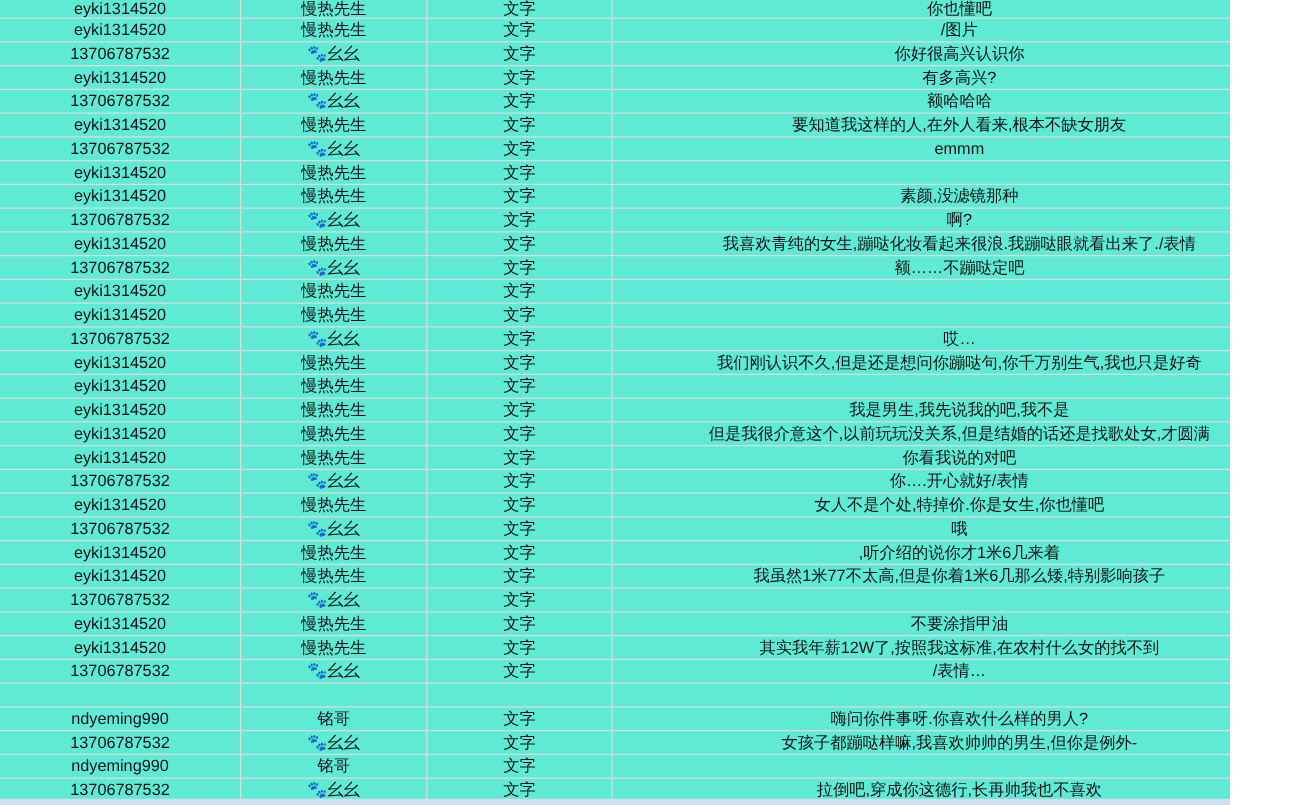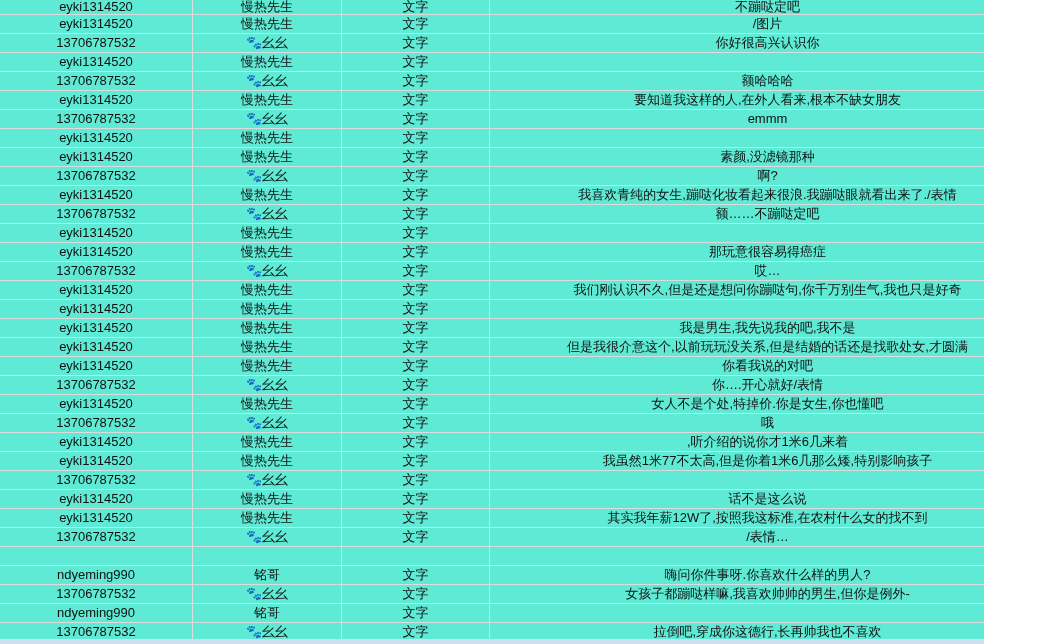--- a/index.html
+++ b/index.html
@@ -37,41 +37,42 @@
 </style>
 </head>
 <body>
 
 <div class="sheet">
   <div class="sheet-body">
   <div class="row first">
     <div class="cell c-id">eyki1314520</div>
     <div class="cell c-nick">慢热先生</div>
     <div class="cell c-type">文字</div>
-    <div class="cell c-msg">不蹦哒定吧</div>
+    <div class="cell c-msg">你也懂吧</div>
   </div>
 
   <div class="row">
     <div class="cell c-id">eyki1314520</div>
     <div class="cell c-nick">慢热先生</div>
     <div class="cell c-type">文字</div>
     <div class="cell c-msg">/图片</div>
   </div>
 
   <div class="row">
     <div class="cell c-id">13706787532</div>
     <div class="cell c-nick">🐾幺幺</div>
     <div class="cell c-type">文字</div>
     <div class="cell c-msg">你好很高兴认识你</div>
   </div>
 
   <div class="row">
     <div class="cell c-id">eyki1314520</div>
     <div class="cell c-nick">慢热先生</div>
     <div class="cell c-type">文字</div>
+    <div class="cell c-msg">有多高兴?</div>
   </div>
 
   <div class="row">
     <div class="cell c-id">13706787532</div>
     <div class="cell c-nick">🐾幺幺</div>
     <div class="cell c-type">文字</div>
     <div class="cell c-msg">额哈哈哈</div>
   </div>
 
   <div class="row">
@@ -125,21 +126,20 @@
   <div class="row">
     <div class="cell c-id">eyki1314520</div>
     <div class="cell c-nick">慢热先生</div>
     <div class="cell c-type">文字</div>
   </div>
 
   <div class="row">
     <div class="cell c-id">eyki1314520</div>
     <div class="cell c-nick">慢热先生</div>
     <div class="cell c-type">文字</div>
-    <div class="cell c-msg">那玩意很容易得癌症</div>
   </div>
 
   <div class="row">
     <div class="cell c-id">13706787532</div>
     <div class="cell c-nick">🐾幺幺</div>
     <div class="cell c-type">文字</div>
     <div class="cell c-msg">哎…</div>
   </div>
 
   <div class="row">
@@ -214,21 +214,21 @@
   <div class="row">
     <div class="cell c-id">13706787532</div>
     <div class="cell c-nick">🐾幺幺</div>
     <div class="cell c-type">文字</div>
   </div>
 
   <div class="row">
     <div class="cell c-id">eyki1314520</div>
     <div class="cell c-nick">慢热先生</div>
     <div class="cell c-type">文字</div>
-    <div class="cell c-msg">话不是这么说</div>
+    <div class="cell c-msg">不要涂指甲油</div>
   </div>
 
   <div class="row">
     <div class="cell c-id">eyki1314520</div>
     <div class="cell c-nick">慢热先生</div>
     <div class="cell c-type">文字</div>
     <div class="cell c-msg">其实我年薪12W了,按照我这标准,在农村什么女的找不到</div>
   </div>
 
   <div class="row">

